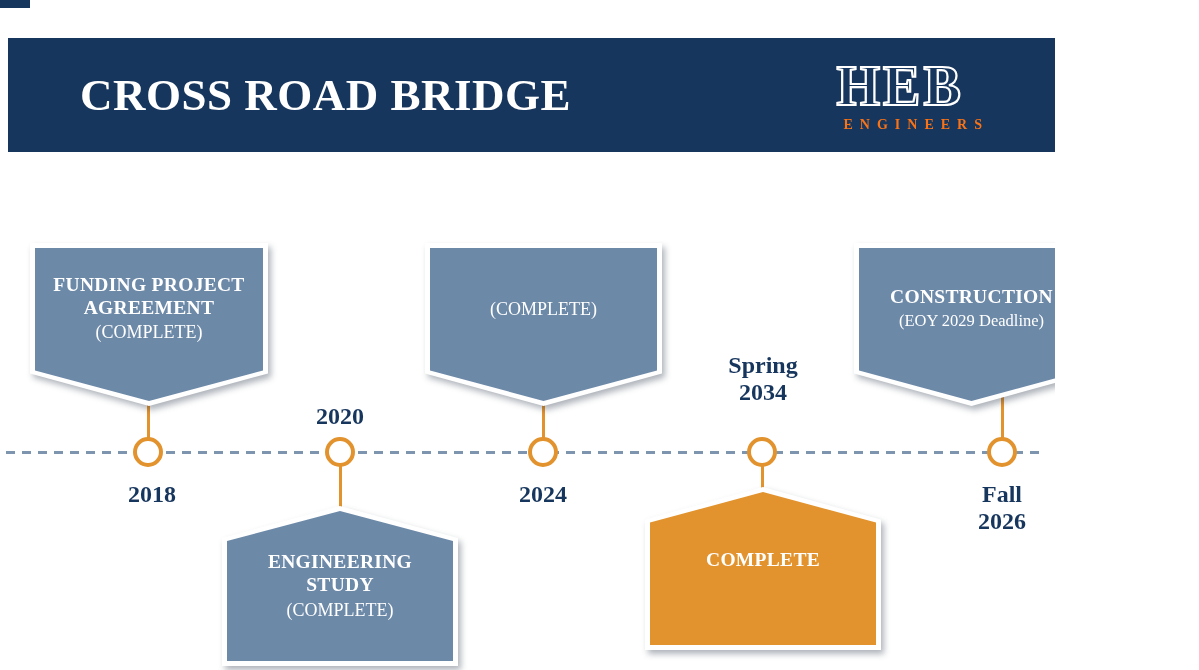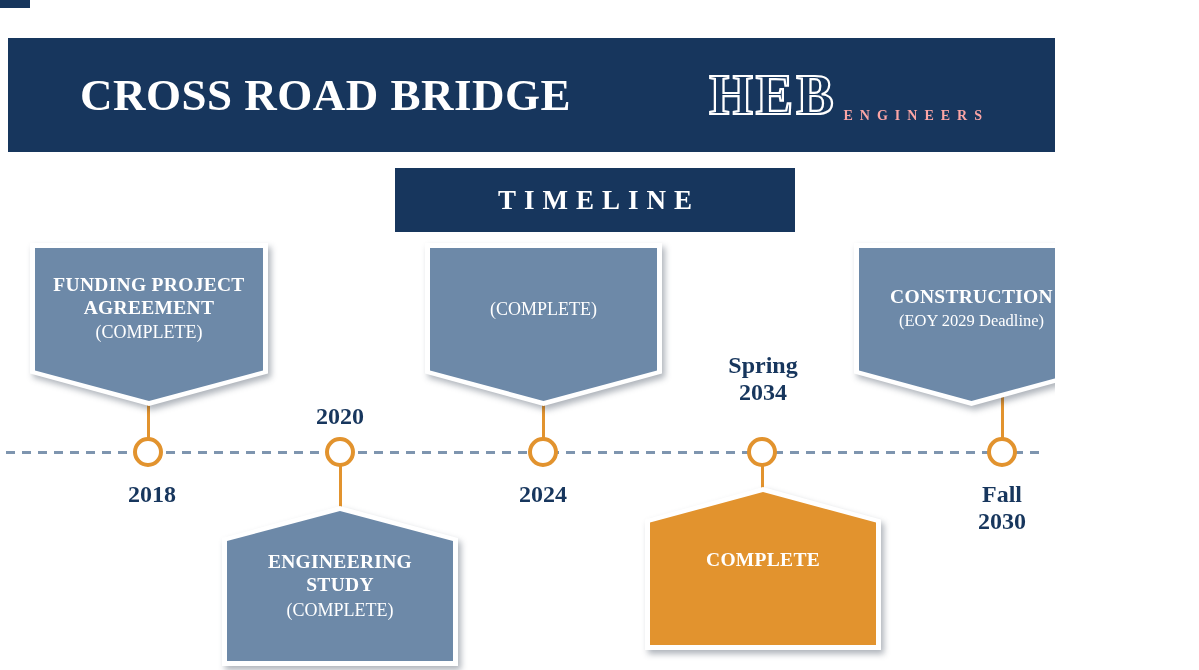--- a/index.html
+++ b/index.html
@@ -22,28 +22,28 @@
     position: absolute; left: 8px; right: 0; top: 38px; height: 114px;
     background: var(--navy, #17365D);
   }
   .header-title {
     position: absolute; left: 72px; top: 50%; transform: translateY(-50%);
     color: #fff; font-size: 45px; font-weight: 700; letter-spacing: 0.5px;
     white-space: nowrap;
   }
   .logo {
     position: absolute; right: 66px; top: 50%; transform: translateY(-50%);
-    display: flex; align-items: flex-end;
+    display: flex; flex-direction: column; align-items: flex-start;
   }
   .logo-heb {
     font-size: 56px; line-height: 1; font-weight: 700; letter-spacing: 3px;
     color: transparent; -webkit-text-stroke: 2.2px #ffffff;
   }
   .logo-eng {
-    margin-top: 4px; color: #fca5a5; font-size: 14px; font-weight: 600;
+    margin-top: 4px; color: #f97316; font-size: 14px; font-weight: 600;
     letter-spacing: 7px; padding-left: 7px; line-height: 1;
   }
 
   
   .timeline-box {
     position: absolute; left: 395px; top: 168px; width: 400px; height: 64px;
     background: var(--navy, #17365D);
     display: flex; align-items: center; justify-content: center;
   }
   .timeline-title {
@@ -129,23 +129,20 @@
   <div class="corner-fragment"></div>
 
   <div class="header">
     <div class="header-title">CROSS ROAD BRIDGE</div>
     <div class="logo">
       <div class="logo-heb">HEB</div>
       <div class="logo-eng">ENGINEERS</div>
     </div>
   </div>
 
-  <div class="timeline-box">
-    <div class="timeline-title">TIMELINE</div>
-  </div>
 
   <div class="timeline-axis"></div>
 
   <div>
     <div class="stem s1"></div>
     <div class="banner above m1 b1">
       <div class="shape outer"></div>
       <div class="shape inner slate"></div>
       <div class="banner-text">
         <div class="b-title">FUNDING PROJECT
@@ -204,16 +201,16 @@
     <div class="banner above m5 b5">
       <div class="shape outer"></div>
       <div class="shape inner slate"></div>
       <div class="banner-text">
         <div class="b-title">CONSTRUCTION</div>
         <div class="b-status">(EOY 2029 Deadline)</div>
       </div>
     </div>
     <div class="dot d5"></div>
     <div class="year y5">Fall
-2030</div>
+2026</div>
   </div>
 
 </div>
 
 </body></html>

